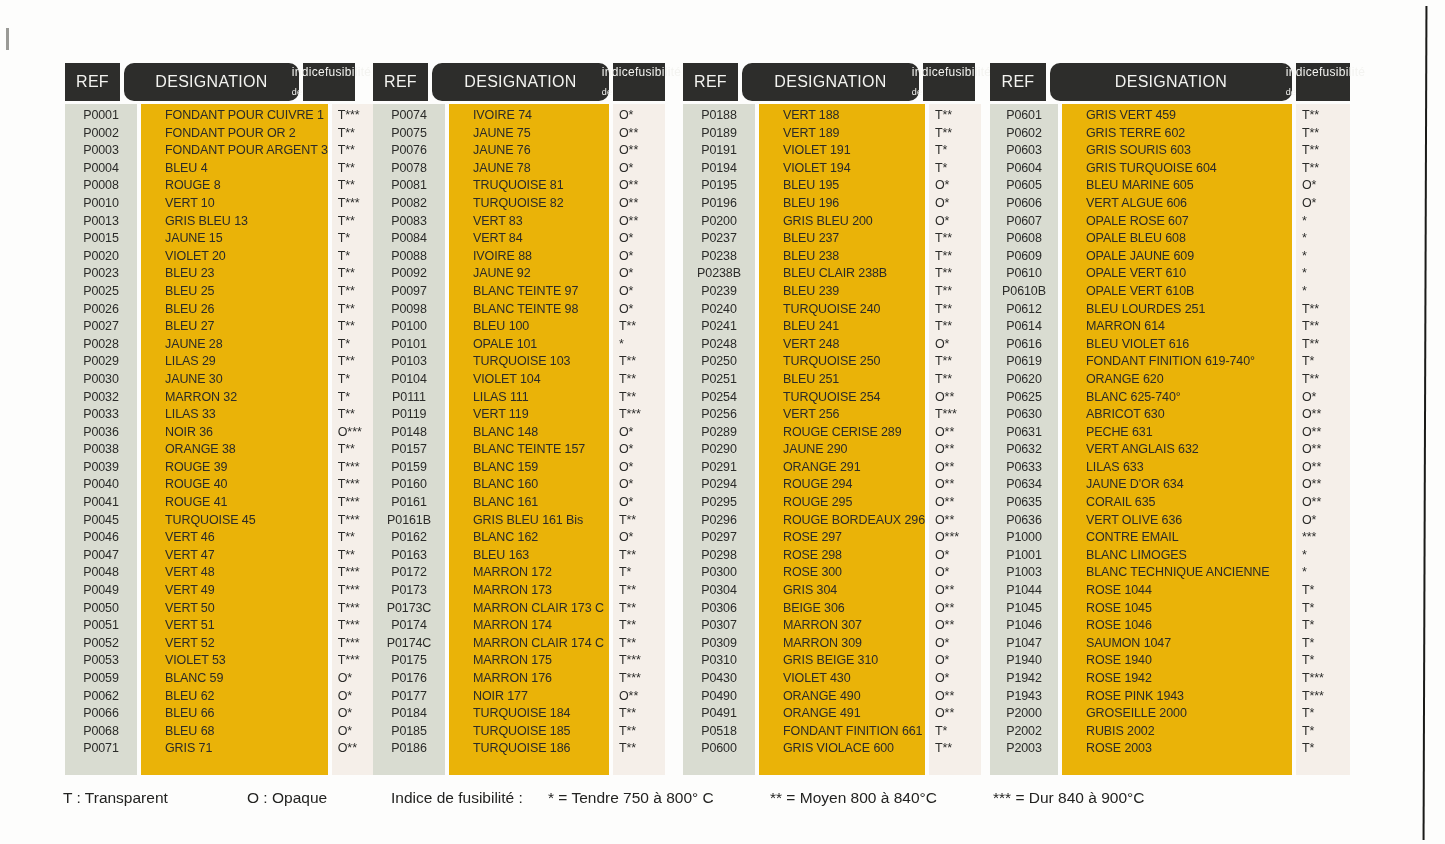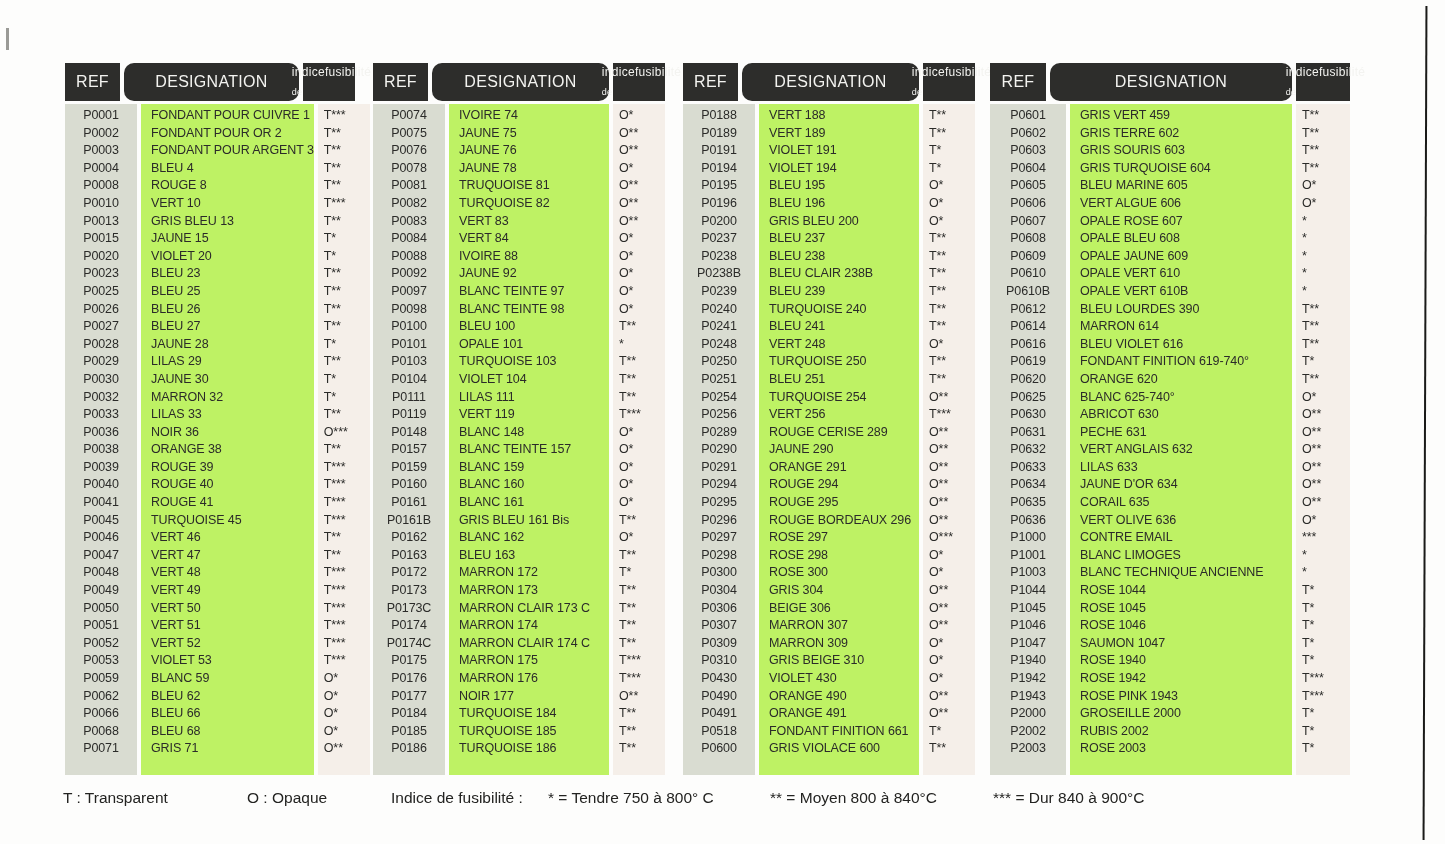--- a/index.html
+++ b/index.html
@@ -16,22 +16,22 @@
   .th-ref{width:55px;flex:none;}
   .t4 .th-ref{width:56px;}
   .th-des{flex:1;border-radius:10px;}
   .th-fus{width:52px;flex:none;flex-direction:row;align-items:flex-start;justify-content:center;
           padding-left:5px;box-sizing:border-box;line-height:19px;font-size:12px;}
   .t4 .th-fus{width:54px;}
   .th-fus .de{font-size:9px;}
   .tbody{display:flex;gap:4px;margin-top:3px;}
   .col{padding-top:3px;padding-bottom:17px;}
   .col-ref{width:72px;flex:none;background:#d9dcd1;text-align:center;}
-  .t4 .col-ref{width:76px;}
-  .col-des{flex:1;background:#bef264;padding-left:10px;box-sizing:border-box;}
+  .t4 .col-ref{width:68px;}
+  .col-des{flex:1;background:#eab308;padding-left:24px;box-sizing:border-box;}
   .col-fus{width:52px;flex:none;background:#f5efe9;padding-left:6px;box-sizing:border-box;}
   .t4 .col-fus{width:54px;}
   .line{height:17.6px;line-height:17.6px;font-size:12.5px;color:#2b2b29;
         white-space:nowrap;letter-spacing:-0.1px;}
   .legend-item{position:absolute;top:789px;font-size:15.5px;color:#232321;white-space:nowrap;}
   #lg-t{left:63px} #lg-o{left:247px} #lg-i{left:391px}
   #lg-1{left:548px} #lg-2{left:770px} #lg-3{left:993px}
   .scan-line{position:absolute;left:1424px;top:6px;width:2px;height:834px;
              background:#1a1a18;transform:rotate(0.2deg);}
   .scan-mark{position:absolute;left:6px;top:28px;width:3px;height:22px;background:#9a9a96;}
@@ -485,21 +485,21 @@
           <div class="line">GRIS TERRE 602</div>
           <div class="line">GRIS SOURIS 603</div>
           <div class="line">GRIS TURQUOISE 604</div>
           <div class="line">BLEU MARINE 605</div>
           <div class="line">VERT ALGUE 606</div>
           <div class="line">OPALE ROSE 607</div>
           <div class="line">OPALE BLEU 608</div>
           <div class="line">OPALE JAUNE 609</div>
           <div class="line">OPALE VERT 610</div>
           <div class="line">OPALE VERT 610B</div>
-          <div class="line">BLEU LOURDES 390</div>
+          <div class="line">BLEU LOURDES 251</div>
           <div class="line">MARRON 614</div>
           <div class="line">BLEU VIOLET 616</div>
           <div class="line">FONDANT FINITION 619-740°</div>
           <div class="line">ORANGE 620</div>
           <div class="line">BLANC 625-740°</div>
           <div class="line">ABRICOT 630</div>
           <div class="line">PECHE 631</div>
           <div class="line">VERT ANGLAIS 632</div>
           <div class="line">LILAS 633</div>
           <div class="line">JAUNE D'OR 634</div>

